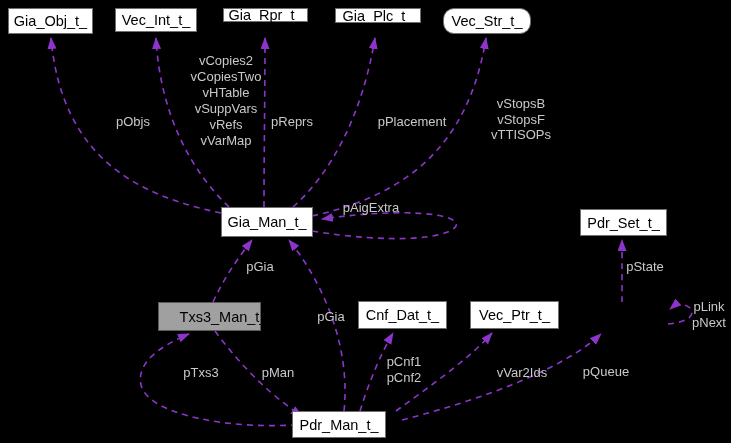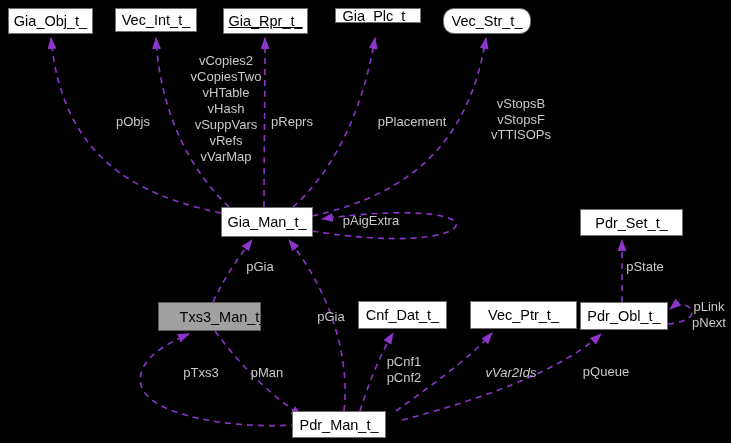--- a/index.html
+++ b/index.html
@@ -45,69 +45,67 @@
     <path class="edge" d="M 215 331 C 235 358, 265 392, 302 416" marker-end="url(#arrow)"></path>
     <path class="edge" d="M 360 411 C 368 385, 380 355, 393 333" marker-end="url(#arrow)"></path>
     <path class="edge" d="M 396 411 C 430 386, 468 360, 492 333" marker-end="url(#arrow)"></path>
     <path class="edge" d="M 402 420 C 480 400, 562 370, 601 334" marker-end="url(#arrow)"></path>
     <path class="edge" d="M 622 302 C 622 285, 622 262, 622 240" marker-end="url(#arrow)"></path>
     <path class="edge" d="M 668 324 C 688 322, 696 315, 690 308 C 685 303, 676 304, 670 309" marker-end="url(#arrow)"></path>
   </svg>
 
   <div class="node" style="left:8px;top:8px;width:85px;height:26px;">Gia_Obj_t_</div>
   <div class="node" style="left:115px;top:8px;width:82px;height:24px;">Vec_Int_t_</div>
-  <div class="node" style="left:223px;top:8px;width:85px;height:26px;text-decoration:underline;">Gia_Rpr_t_</div>
+  <div class="node" style="left:223px;top:8px;width:85px;height:14px;">Gia_Rpr_t_</div>
   <div class="node" style="left:335px;top:8px;width:86px;height:15px;">Gia_Plc_t_</div>
   <div class="node" style="left:443px;top:8px;width:88px;height:26px;border-radius:11px;">Vec_Str_t_</div>
   <div class="node" style="left:221px;top:207px;width:92px;height:30px;">Gia_Man_t_</div>
-  <div class="node" style="left:580px;top:209px;width:103px;height:27px;">Pdr_Set_t_</div>
+  <div class="node" style="left:580px;top:209px;width:87px;height:27px;">Pdr_Set_t_</div>
   <div class="node hl" style="left:158px;top:302px;width:103px;height:29px;padding-left:28px;">Txs3_Man_t_</div>
   <div class="node" style="left:358px;top:301px;width:89px;height:28px;">Cnf_Dat_t_</div>
-  <div class="node" style="left:470px;top:301px;width:107px;height:28px;">Vec_Ptr_t_</div>
-  <div class="node" style="left:580px;top:302px;width:88px;height:28px;">Pdr_Obl_t_</div>
+  <div class="node" style="left:470px;top:301px;width:89px;height:28px;">Vec_Ptr_t_</div>
   <div class="node" style="left:292px;top:411px;width:94px;height:27px;">Pdr_Man_t_</div>
 
   <div class="elabel" style="left:108px;top:114px;width:50px;">pObjs</div>
 
   <div class="elabel stack lh16" style="left:181px;top:53px;width:90px;">
     <span>vCopies2</span>
     <span>vCopiesTwo</span>
     <span>vHTable</span>
-    <span>vHash</span>
     <span>vSuppVars</span>
     <span>vRefs</span>
     <span>vVarMap</span>
   </div>
 
   <div class="elabel" style="left:266px;top:114px;width:52px;">pReprs</div>
 
   <div class="elabel" style="left:374px;top:114px;width:76px;">pPlacement</div>
 
   <div class="elabel stack" style="left:487px;top:96px;width:68px;">
     <span>vStopsB</span>
     <span>vStopsF</span>
     <span>vTTISOPs</span>
   </div>
 
-  <div class="elabel" style="left:338px;top:213px;width:66px;">pAigExtra</div>
+  <div class="elabel" style="left:338px;top:200px;width:66px;">pAigExtra</div>
 
   <div class="elabel" style="left:240px;top:259px;width:40px;">pGia</div>
 
   <div class="elabel" style="left:311px;top:309px;width:40px;">pGia</div>
 
   <div class="elabel" style="left:178px;top:365px;width:46px;">pTxs3</div>
 
-  <div class="elabel" style="left:245px;top:365px;width:44px;">pMan</div>
+  <div class="elabel" style="left:256px;top:365px;width:44px;">pMan</div>
 
   <div class="elabel stack" style="left:380px;top:354px;width:48px;">
     <span>pCnf1</span>
     <span>pCnf2</span>
   </div>
 
-  <div class="elabel" style="left:481px;top:365px;width:60px;font-style:italic;">vVar2Ids</div>
+  <div class="elabel" style="left:492px;top:365px;width:60px;">vVar2Ids</div>
 
   <div class="elabel" style="left:578px;top:364px;width:56px;">pQueue</div>
 
   <div class="elabel" style="left:621px;top:259px;width:48px;">pState</div>
 
   <div class="elabel stack" style="left:688px;top:299px;width:42px;">
     <span>pLink</span>
     <span>pNext</span>
   </div>
 

